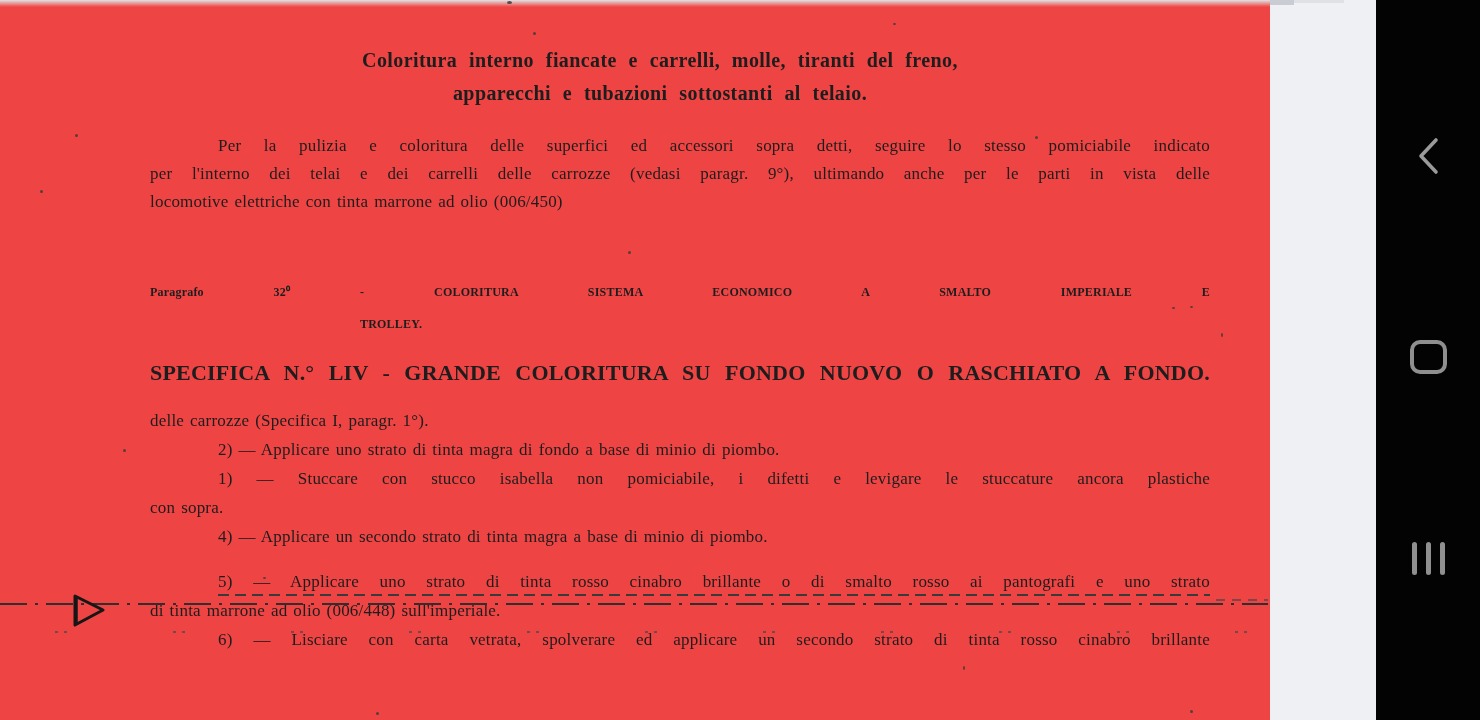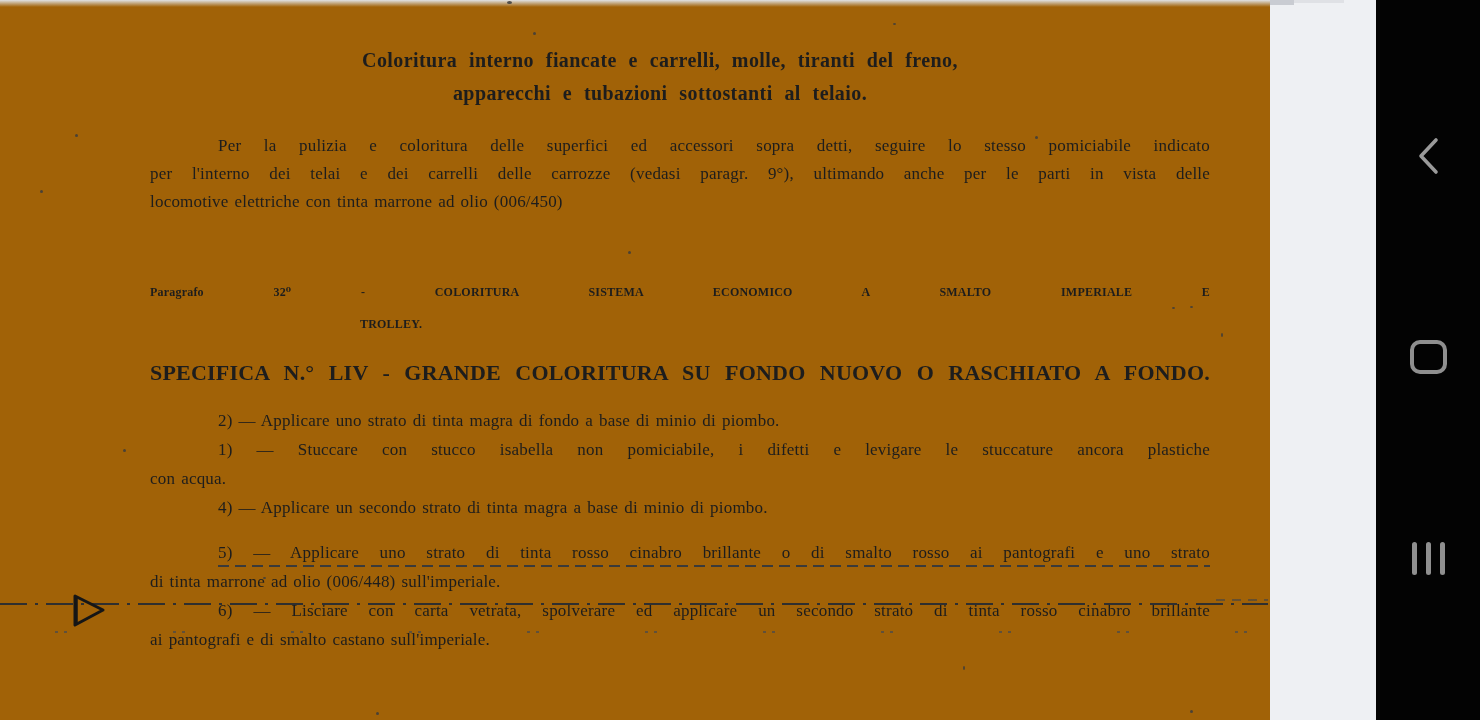--- a/index.html
+++ b/index.html
@@ -1,20 +1,20 @@
 <!DOCTYPE html>
 <html><head>
 <meta charset="utf-8">
 <style>
   html,body{margin:0;padding:0;background:#000;}
   .screen{position:relative;width:1480px;height:720px;overflow:hidden;background:#fff;
           font-family:"Liberation Serif","DejaVu Serif",serif;color:#1d1d1d;}
 
   
-  .page{position:absolute;left:0;top:0;width:1457px;height:720px;background:#a16207;overflow:hidden;}
+  .page{position:absolute;left:0;top:0;width:1457px;height:720px;background:#ef4444;overflow:hidden;font-family:Liberation Serif, serif;}
   .page::before{content:"";position:absolute;left:0;top:0;right:0;height:7px;
                 background:linear-gradient(#e0e2e4,rgba(255,255,255,0));pointer-events:none;}
 
   .doc-title{position:absolute;top:44px;left:0;width:1270px;padding-left:50px;box-sizing:border-box;
              text-align:center;font-weight:700;font-size:20px;line-height:33px;
              word-spacing:.32em;letter-spacing:.02em;}
 
   .content{position:absolute;top:132px;left:150px;width:1060px;font-size:17px;line-height:28px;
            word-spacing:.09em;letter-spacing:.012em;}
   .line{display:block;}
@@ -79,38 +79,38 @@
         <span class="line jl">Paragrafo 32⁰ - COLORITURA SISTEMA ECONOMICO A SMALTO IMPERIALE E</span>
         <span class="line cont">TROLLEY.</span>
       </div>
 
       <div class="spec-heading">
         <span class="line jl">SPECIFICA N.° LIV - GRANDE COLORITURA SU FONDO NUOVO O RASCHIATO A FONDO.</span>
       </div>
 
       <div class="items">
         <div>
+          <span class="line">delle carrozze (Specifica I, paragr. 1°).</span>
         </div>
         <div>
           <span class="line ind">2) — Applicare uno strato di tinta magra di fondo a base di minio di piombo.</span>
         </div>
         <div>
           <span class="line jl ind">1) — Stuccare con stucco isabella non pomiciabile, i difetti e levigare le stuccature ancora plastiche</span>
-          <span class="line">con acqua.</span>
+          <span class="line">con sopra.</span>
         </div>
         <div>
           <span class="line ind">4) — Applicare un secondo strato di tinta magra a base di minio di piombo.</span>
         </div>
         <div>
           <span class="line jl ind mt4 dash-underline">5) — Applicare uno strato di tinta rosso cinabro brillante o di smalto rosso ai pantografi e uno strato</span>
           <span class="line">di tinta marrone ad olio (006/448) sull'imperiale.</span>
         </div>
         <div>
           <span class="line jl ind">6) — Lisciare con carta vetrata, spolverare ed applicare un secondo strato di tinta rosso cinabro brillante</span>
-          <span class="line">ai pantografi e di smalto castano sull'imperiale.</span>
         </div>
       </div>
     </div>
 
     <div class="anno-rule"></div>
     <div class="anno-rule-tail"></div>
     <div class="dot-row"></div>
     <svg class="marker" width="36" height="36" viewBox="0 0 36 36">
       <polygon points="5,3 33,17 5,32" fill="none" stroke="#161616" stroke-width="3" stroke-linejoin="round"></polygon>
       <line x1="6.5" y1="4" x2="6.5" y2="31" stroke="#161616" stroke-width="2.5"></line>

